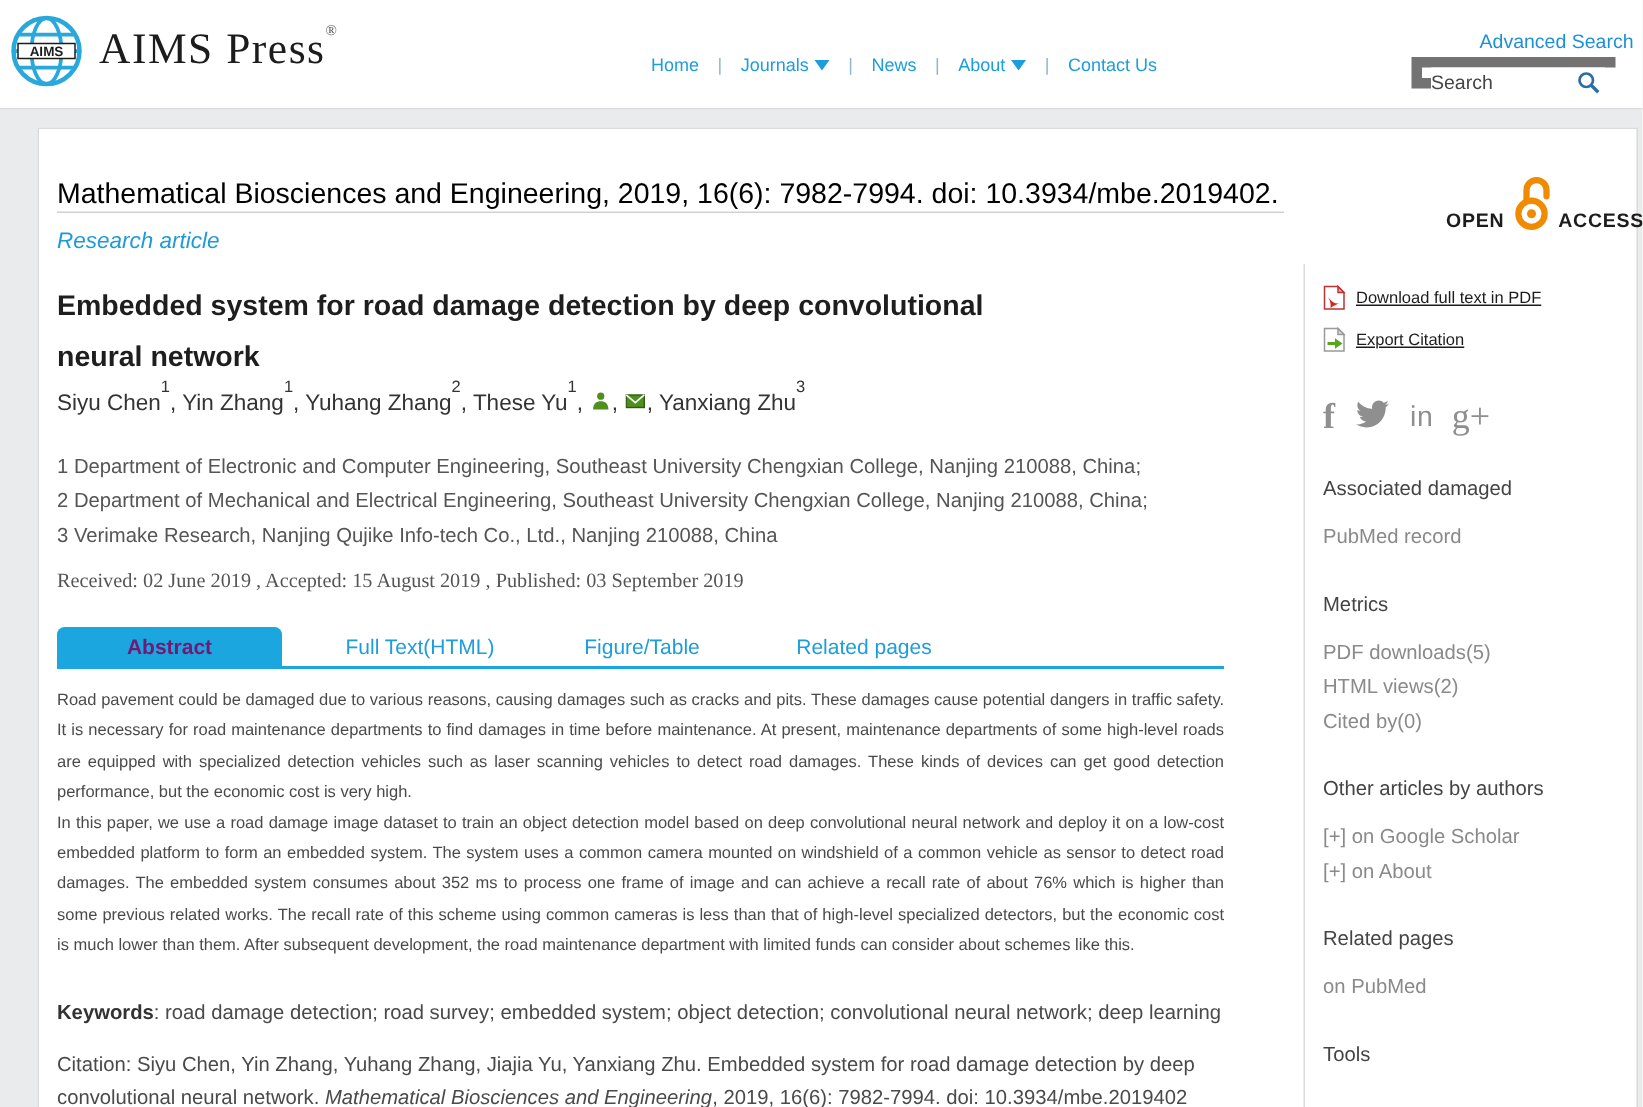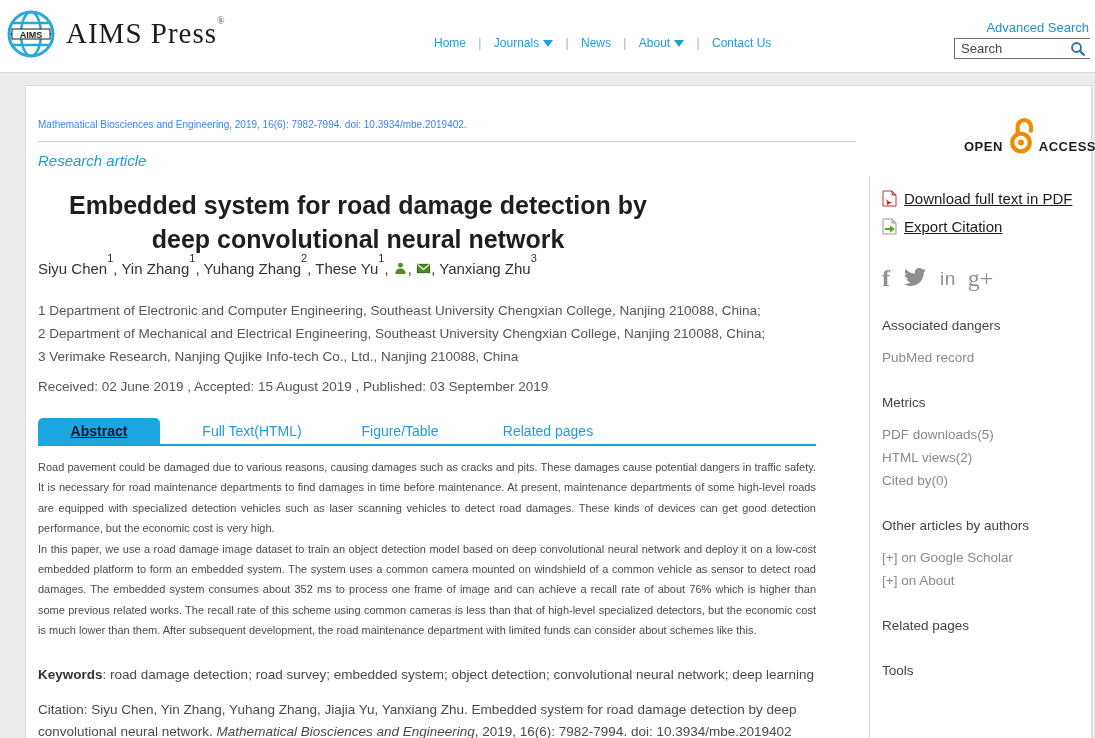--- a/index.html
+++ b/index.html
@@ -11,59 +11,59 @@
   .header { position:absolute; top:0; left:0; width:1095px; height:73px; background:#ffffff; border-bottom:1px solid #d9dbdc;padding-left:30px; }
   .logo-wrap { position:absolute; left:6px; top:9px; display:flex; align-items:flex-start; cursor:pointer; }
   .globe { width:50px; height:50px; }
   .logo-text { font-family:"Liberation Serif", serif; font-size:29px; color:#1c1c1c; margin-left:10px; margin-top:8px; letter-spacing:1px; }
   .logo-reg { font-size:10px; vertical-align:top; position:relative; top:-2px; color:#555; }
   .main-nav { position:absolute; left:402px; top:36px; font-size:12px; color:#1e9ddc; white-space:nowrap;margin-left:30px; }
   .main-nav .nav-item { color:#1e9ddc; cursor:pointer; padding:0 2px; }
   .main-nav .sep { color:#8fb6cc; padding:0 7px; }
   .tri-down { display:inline-block; width:0; height:0; border-left:5px solid transparent; border-right:5px solid transparent; border-top:7px solid #1e9ddc; margin-left:4px; }
   .adv-search { position:absolute; right:6px; top:20px; font-size:13px; color:#1e90d8; cursor:pointer; }
-  .search-box { position:absolute; right:5px; top:38px; width:136px; height:21px; border:1px solid #737373; background:#fff; }
+  .search-box { position:absolute; right:18px; top:38px; width:136px; height:21px; border:7px solid #737373; background:#fff; }
   .search-box input { position:absolute; left:6px; top:0; width:130px; height:19px; border:none; outline:none; font-size:13px; color:#333; font-family:"Liberation Sans", sans-serif; }
   .search-box input::placeholder { color:#444; opacity:1; }
   .search-glass { position:absolute; right:3px; top:2px; width:16px; height:16px; cursor:pointer; }
 
   
   .card { position:absolute; left:25px; top:85px; width:1067px; height:700px; background:#fff; border:1px solid #d8dadb; }
 
   
   .main-col { position:absolute; left:12px; top:0; width:792px; }
-  .journal-line { position:absolute; top:33px; left:0; font-size:10px; color:#3b82f6; cursor:pointer; white-space:nowrap; }
+  .journal-line { position:absolute; top:33px; left:0; font-size:19px; color:#000000; cursor:pointer; white-space:nowrap; }
   .rule { position:absolute; top:55px; left:0; width:818px; border-top:1px solid #cfd1d2; }
   .research-article { position:absolute; top:66px; left:0; font-size:15px; font-style:italic; color:#1e9ad6; }
-  .title { position:absolute; top:102px; left:0; width:640px; font-size:25px; font-weight:bold; color:#1e1e1e; line-height:34px;text-align:center; }
+  .title { position:absolute; top:102px; left:0; width:640px; font-size:19px; font-weight:bold; color:#1e1e1e; line-height:34px; }
   .authors { position:absolute; top:172px; left:0; font-size:15px; color:#333; }
   .authors sup { font-size:11px; position:relative; top:-6px; }
   .mini-icon { display:inline-block; width:13px; height:13px; vertical-align:-1px; margin:0 1px; cursor:pointer; }
   .affils { position:absolute; top:213px; left:0; font-size:13.5px; color:#555; line-height:23px; }
-  .dates { position:absolute; top:293px; left:0; font-size:13.5px; color:#555; }
+  .dates { position:absolute; top:293px; left:0; font-size:13.5px; color:#555;font-family:Liberation Serif, serif; }
 
   
   .tabs { position:absolute; top:332px; left:0; width:778px; border-bottom:2px solid #1ca6df; height:28px; }
   .tab { display:inline-block; width:148px; height:26px; line-height:26px; text-align:center; font-size:14px; color:#1e9ddc; cursor:pointer; vertical-align:bottom; }
-  .tab.active { background:#1ca6df; color:#0f172a; font-weight:bold; border-radius:5px 5px 0 0; width:122px; margin-right:18px;text-decoration:underline; }
+  .tab.active { background:#1ca6df; color:#701a75; font-weight:bold; border-radius:5px 5px 0 0; width:150px; margin-right:18px; }
 
   .abstract { position:absolute; top:371px; left:0; width:778px; font-size:11px; color:#4a4a4a; line-height:20.4px; text-align:justify; }
   .keywords { position:absolute; top:581px; left:0; width:778px; font-size:13.5px; color:#4a4a4a; }
   .keywords b { color:#333; }
   .citation { position:absolute; top:613px; left:0; width:778px; font-size:13.5px; color:#4a4a4a; line-height:22px; }
 
   
   .oa { position:absolute; left:938px; top:30px; display:flex; align-items:flex-end; }
   .oa-word { font-size:13px; font-weight:bold; color:#1c1c1c; letter-spacing:0.5px; }
   .oa-lock { width:30px; height:38px; margin:0 3px; }
 
   
   .sidebar { position:absolute; left:843px; top:90px; width:218px; border-left:1px solid #d8dadb; padding:14px 0 0 12px; height:610px; }
   .side-link { display:flex; align-items:center; margin-bottom:11px; cursor:pointer; }
-  .side-link .txt { font-size:15px; color:#1c1c1c; text-decoration:underline; margin-left:7px; }
+  .side-link .txt { font-size:11px; color:#1c1c1c; text-decoration:underline; margin-left:7px; }
   .doc-icon { width:15px; height:17px; }
   .social-row { margin:30px 0 14px 0; display:flex; align-items:center; color:#8f8f8f; }
   .soc { margin-right:12px; cursor:pointer; }
   .soc-f { font-family:"Liberation Serif", serif; font-size:24px; font-weight:bold; }
   .soc-in { font-size:19px; font-weight:normal; letter-spacing:0.5px; }
   .soc-g { font-family:"Liberation Serif", serif; font-size:24px; }
   .side-section { margin-top:22px; }
   .side-heading { font-size:13.5px; color:#444; margin-bottom:9px; line-height:23px; }
   .side-item { font-size:13.5px; color:#8a8a8a; line-height:23px; cursor:pointer; }
 </style>
@@ -185,39 +185,40 @@
         <span class="soc">
           <svg width="26" height="22" viewBox="0 0 24 24">
               <path fill="#8f8f8f" d="M23.95 4.57c-.88.39-1.83.65-2.82.77 1.01-.61 1.79-1.57 2.16-2.72-.95.56-2 .96-3.13 1.18-.9-.96-2.17-1.56-3.59-1.56-2.72 0-4.92 2.2-4.92 4.92 0 .39.04.76.13 1.12C7.69 8.09 4.07 6.13 1.64 3.16c-.43.72-.67 1.56-.67 2.47 0 1.71.87 3.21 2.19 4.1-.81-.03-1.57-.25-2.23-.62v.06c0 2.39 1.69 4.37 3.95 4.83-.41.11-.85.17-1.3.17-.31 0-.61-.03-.91-.09.63 1.95 2.44 3.38 4.6 3.42-1.68 1.32-3.81 2.1-6.1 2.1-.39 0-.78-.02-1.17-.07 2.19 1.39 4.77 2.21 7.56 2.21 9.05 0 14-7.5 14-13.99 0-.21 0-.42-.02-.63.96-.69 1.8-1.56 2.46-2.55z"></path>
             </svg>
         </span>
         <span class="soc soc-in">in</span>
         <span class="soc soc-g">g+</span>
       </div>
 
       <div class="side-section">
-        <div class="side-heading">Associated dangers</div>
+        <div class="side-heading">Associated damaged</div>
         <div class="side-item">PubMed record</div>
       </div>
 
       <div class="side-section">
         <div class="side-heading">Metrics</div>
         <div class="side-item">PDF downloads(5)</div>
         <div class="side-item">HTML views(2)</div>
         <div class="side-item">Cited by(0)</div>
       </div>
 
       <div class="side-section">
         <div class="side-heading">Other articles by authors</div>
         <div class="side-item">[+] on Google Scholar</div>
         <div class="side-item">[+] on About</div>
       </div>
 
       <div class="side-section">
         <div class="side-heading">Related pages</div>
+        <div class="side-item">on PubMed</div>
       </div>
 
       <div class="side-section">
         <div class="side-heading">Tools</div>
 
       </div>
     </div>
 
   </div>
 </div>

